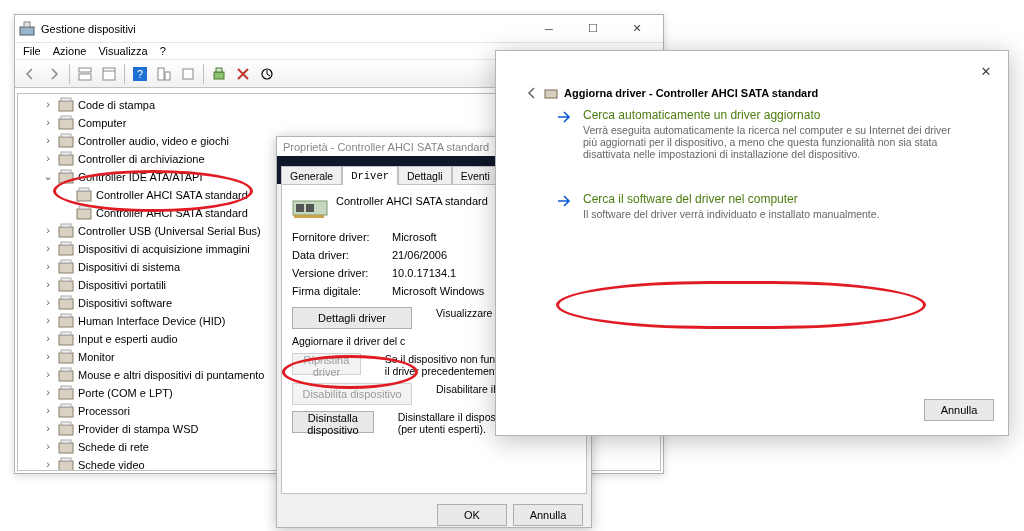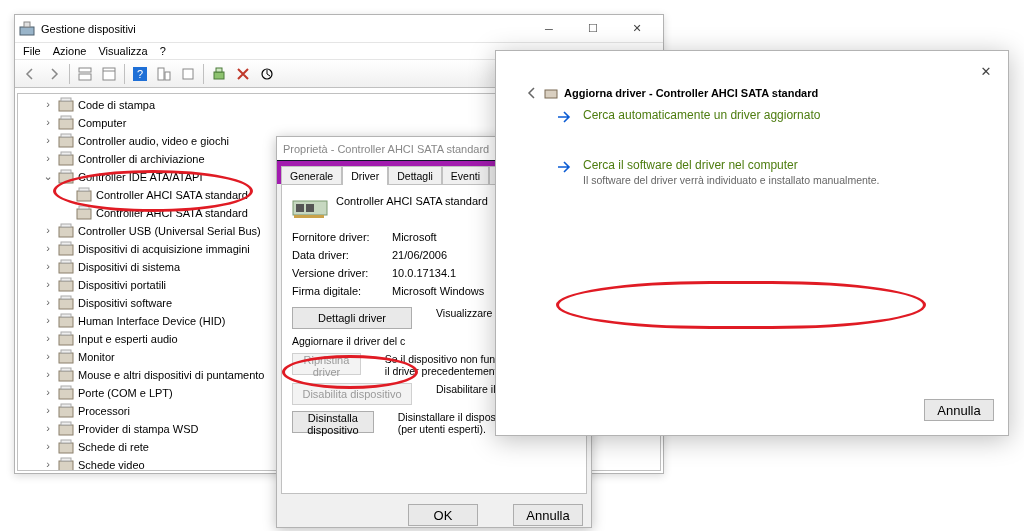--- a/index.html
+++ b/index.html
@@ -19,36 +19,36 @@
   .tree { position: absolute; left:2px; right:2px; top:78px; bottom:2px; border:1px solid #c0c0c0; background:#fff; overflow-y: auto; padding: 2px 0 2px 24px; }
   .tree ul { list-style:none; }
   .tree li { position:relative; padding: 1px 0 1px 16px; white-space: nowrap; display:flex; align-items:center; }
   .tree li .expander { position:absolute; left:0; top:2px; width:12px; text-align:center; color:#666; cursor:pointer; }
   .tree li .dev-icon { width:16px; height:16px; margin-right:4px; flex-shrink:0; }
   .tree ul.children { padding-left: 18px; }
   .circle-dm { position:absolute; left:38px; top:155px; width:200px; height:42px; border:3px solid #e01b24; border-radius:50%; pointer-events:none; }
 
   
   .win-props { position:absolute; left:276px; top:136px; width:316px; height:392px; border:1px solid #b3b3b3; background:#f0f0f0; box-shadow:0 2px 12px rgba(0,0,0,.25); }
-  .win-props .titlebar { height:24px; display:flex; align-items:center; padding:0 6px; color:#888; background:#fff; border-bottom:1px solid #0f172a; font-size:11px; }
-  .tabs { display:flex; gap:0; padding:4px 4px 0; background:#a21caf; }
+  .win-props .titlebar { height:24px; display:flex; align-items:center; padding:0 6px; color:#888; background:#fff; border-bottom:5px solid #0f172a; font-size:11px; }
+  .tabs { display:flex; gap:0; padding:4px 4px 0; background:#0f172a; }
   .tab { padding:3px 8px; border:1px solid #c0c0c0; background:#f0f0f0; border-bottom:none; position:relative; top:1px; font-size:10.5px;}
-  .tab.active { background:#fff; z-index:2; }
+  .tab.active { background:#fff; z-index:2;font-family:Liberation Mono, monospace; }
   .tabpage { background:#fff; border:1px solid #c0c0c0; margin:0 4px 4px; padding:10px 10px 6px; height:310px; position:relative; }
   .props-head { display:flex; align-items:flex-start; gap:8px; margin-bottom:12px; }
   .props-head .card-icon { width:36px; height:24px; }
   .props-grid { display:grid; grid-template-columns: 100px 1fr; row-gap:6px; font-size:10.5px; margin-bottom:10px;}
   .props-grid div:nth-child(odd){ color:#000; }
   .props-btns { display:flex; flex-direction:column; gap:6px; }
   .props-row { display:flex; align-items:flex-start; gap:24px; }
   .props-btn { width:120px; height:22px; font-size:11px; background:#e9e9e9; border:1px solid #adadad; }
   .props-btn:disabled { color:#9a9a9a; background:#f3f3f3; border-color:#d0d0d0; }
   .props-desc { font-size:10.5px; color:#000; }
   .props-footer { display:flex; justify-content:flex-end; gap:6px; padding:6px 8px; }
-  .std-btn { width:70px; height:22px; background:#e9e9e9; border:1px solid #adadad; font-size:13px;margin-left:29px; }
+  .std-btn { width:70px; height:22px; background:#e9e9e9; border:1px solid #adadad; font-size:11px; }
   .circle-props { position:absolute; left:0px; top:170px; width:136px; height:34px; border:3px solid #e01b24; border-radius:50%; pointer-events:none; }
 
   
   .win-wiz { position:absolute; left:495px; top:50px; width:514px; height:386px; background:#fff; border:1px solid #b3b3b3; box-shadow:0 4px 24px rgba(0,0,0,.25); }
   .win-wiz .closebtn { position:absolute; right:6px; top:6px; width:32px; height:28px; display:flex; align-items:center; justify-content:center; color:#444; font-size:13px; }
   .wiz-header { display:flex; align-items:center; padding:30px 24px 0;font-weight:bold; }
   .wiz-back { width:24px; height:24px; color:#666; display:flex; align-items:center; justify-content:center; }
   .wiz-title { color:#000; font-size:11px; display:flex; align-items:center; gap:6px; }
   .wiz-title .devicon { width:14px; height:14px; }
   .wiz-heading { color:#003399; font-size:13px; padding:26px 0 18px 56px; }
@@ -395,20 +395,21 @@
       <span>Aggiorna driver - Controller AHCI SATA standard</span>
     </div>
   </div>
   <div class="wiz-options">
     <div class="wiz-opt">
       <svg class="arrow" viewBox="0 0 18 18">
           <path d="M3 9h10M9 4l5 5-5 5" fill="none" stroke="#0a5bd3" stroke-width="1.6"></path>
         </svg>
       <div>
         <div class="opt-title">Cerca automaticamente un driver aggiornato</div>
+        <div class="opt-desc">Verrà eseguita automaticamente la ricerca nel computer e su Internet dei driver più aggiornati per il dispositivo, a meno che questa funzionalità non sia stata disattivata nelle impostazioni di installazione del dispositivo.</div>
       </div>
     </div>
     <div class="wiz-opt">
       <svg class="arrow" viewBox="0 0 18 18">
           <path d="M3 9h10M9 4l5 5-5 5" fill="none" stroke="#0a5bd3" stroke-width="1.6"></path>
         </svg>
       <div>
         <div class="opt-title">Cerca il software del driver nel computer</div>
         <div class="opt-desc">Il software del driver verrà individuato e installato manualmente.</div>
       </div>

